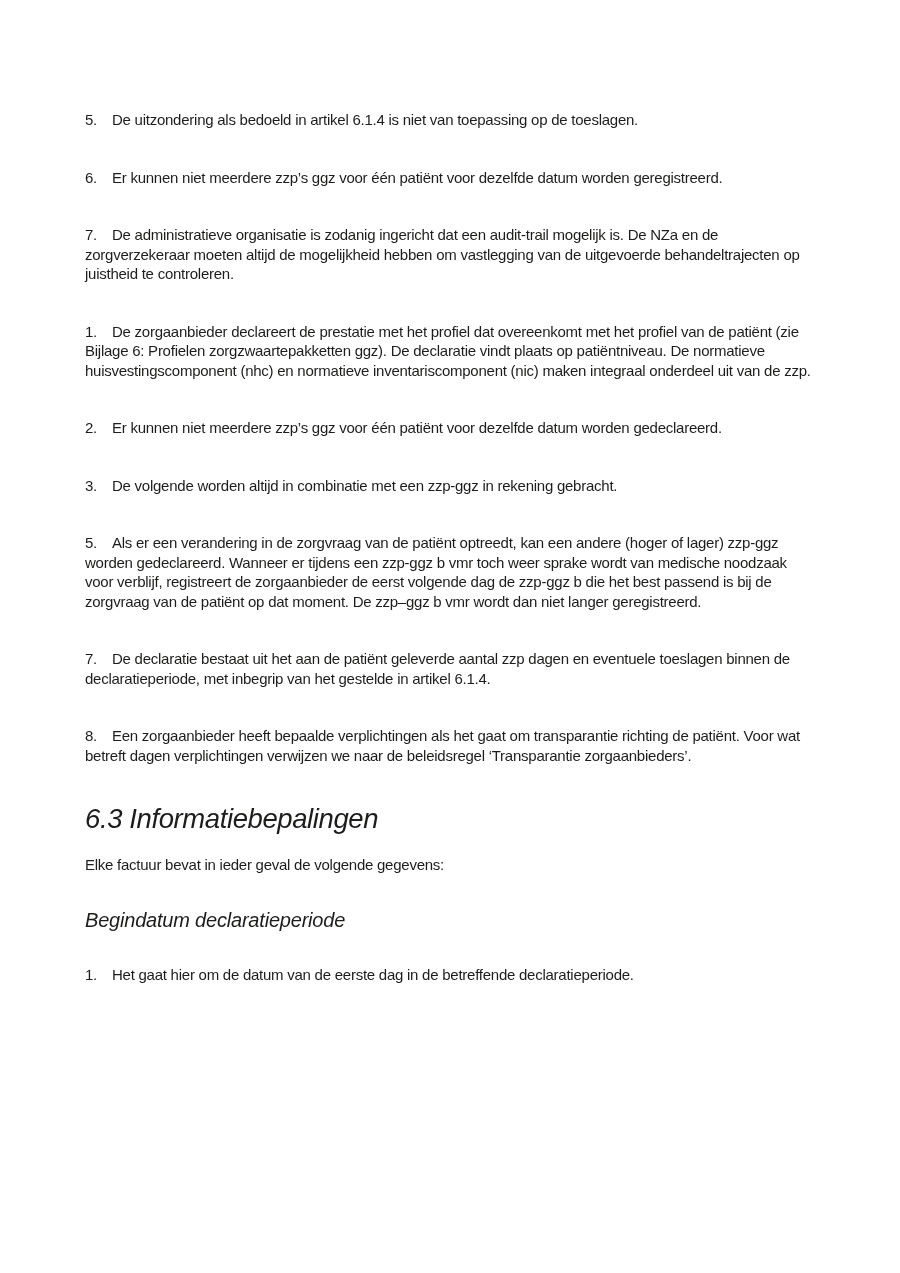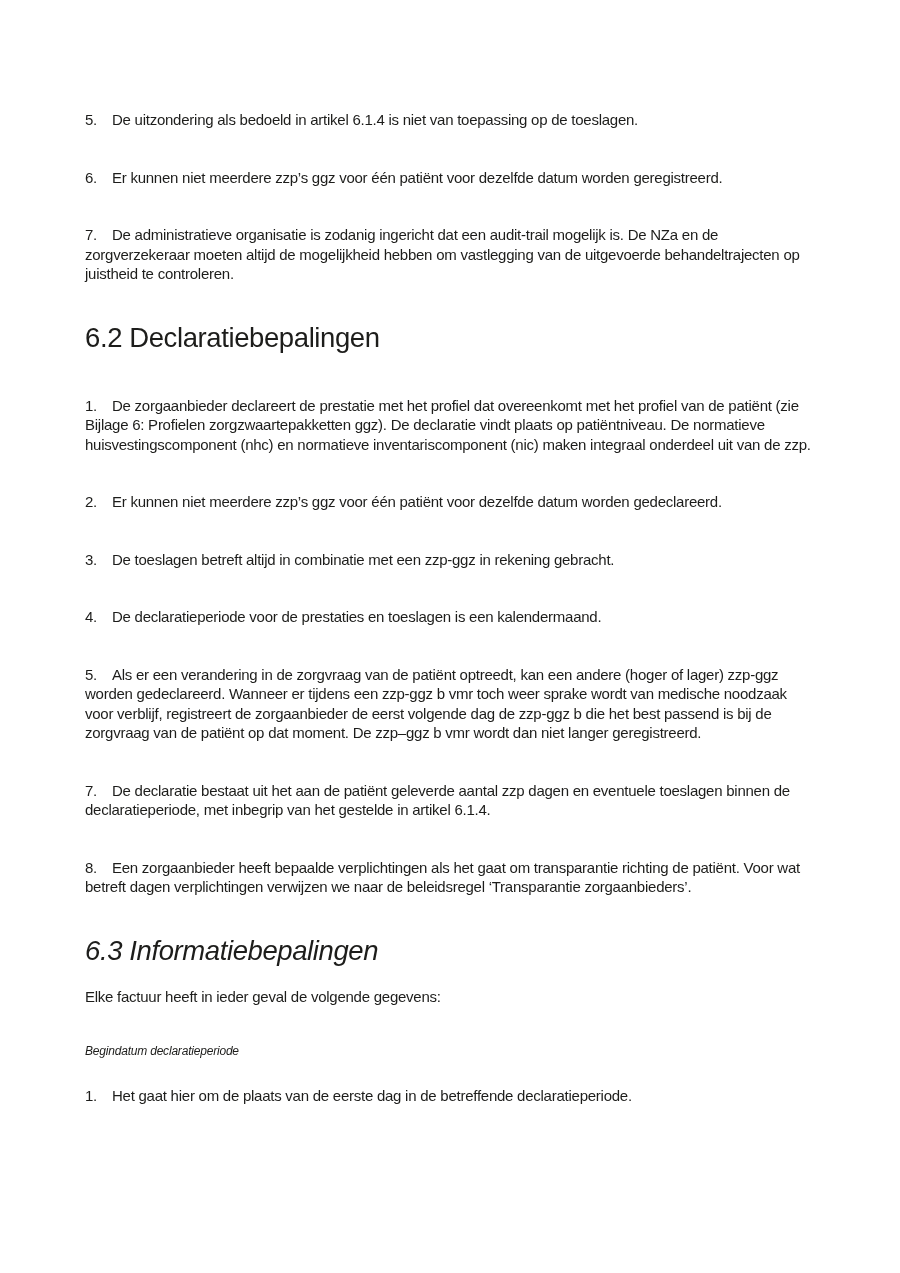--- a/index.html
+++ b/index.html
@@ -42,24 +42,24 @@
     font-style: italic;
   }
   .intro {
     font-size: 15px;
     line-height: 19.5px;
     letter-spacing: -0.25px;
     margin-bottom: 16px;
   }
   .subheading {
     font-style: italic;
-    font-size: 12px;
+    font-size: 20px;
     line-height: 18px;
     letter-spacing: -0.2px;
-    margin: 36px 0 26px 0;
+    margin: 36px 0 36px 0;
   }
   .footer {
     position: absolute;
     left: 85px;
     right: 85px;
     top: 1213px;
     display: flex;
     justify-content: space-between;
     font-size: 13.5px;
     letter-spacing: -0.2px;
@@ -75,52 +75,48 @@
     <p class="item">
       <span class="num">5.</span><span>De uitzondering als bedoeld in artikel 6.1.4 is niet van toepassing op de toeslagen.</span>
     </p>
     <p class="item">
       <span class="num">6.</span><span>Er kunnen niet meerdere zzp’s ggz voor één patiënt voor dezelfde datum worden geregistreerd.</span>
     </p>
     <p class="item">
       <span class="num">7.</span><span>De administratieve organisatie is zodanig ingericht dat een audit-trail mogelijk is. De NZa en de zorgverzekeraar moeten altijd de mogelijkheid hebben om vastlegging van de uitgevoerde behandeltrajecten op juistheid te controleren.</span>
     </p>
 
-    <h2 class="sec">6.2 Declaratiebepalingen</h2>
 
     <p class="item">
       <span class="num">1.</span><span>De zorgaanbieder declareert de prestatie met het profiel dat overeenkomt met het profiel van de patiënt (zie Bijlage 6: Profielen zorgzwaartepakketten ggz). De declaratie vindt plaats op patiëntniveau. De normatieve huisvestingscomponent (nhc) en normatieve inventariscomponent (nic) maken integraal onderdeel uit van de zzp.</span>
     </p>
     <p class="item">
       <span class="num">2.</span><span>Er kunnen niet meerdere zzp’s ggz voor één patiënt voor dezelfde datum worden gedeclareerd.</span>
     </p>
     <p class="item">
-      <span class="num">3.</span><span>De toeslagen betreft altijd in combinatie met een zzp-ggz in rekening gebracht.</span>
-    </p>
-    <p class="item">
-      <span class="num">4.</span><span>De declaratieperiode voor de prestaties en toeslagen is een kalendermaand.</span>
+      <span class="num">3.</span><span>De volgende worden altijd in combinatie met een zzp-ggz in rekening gebracht.</span>
     </p>
     <p class="item">
       <span class="num">5.</span><span>Als er een verandering in de zorgvraag van de patiënt optreedt, kan een andere (hoger of lager) zzp-ggz worden gedeclareerd. Wanneer er tijdens een zzp-ggz b vmr toch weer sprake wordt van medische noodzaak voor verblijf, registreert de zorgaanbieder de eerst volgende dag de zzp-ggz b die het best passend is bij de zorgvraag van de patiënt op dat moment. De zzp–ggz b vmr wordt dan niet langer geregistreerd.</span>
     </p>
     <p class="item">
       <span class="num">7.</span><span>De declaratie bestaat uit het aan de patiënt geleverde aantal zzp dagen en eventuele toeslagen binnen de declaratieperiode, met inbegrip van het gestelde in artikel 6.1.4.</span>
     </p>
     <p class="item">
       <span class="num">8.</span><span>Een zorgaanbieder heeft bepaalde verplichtingen als het gaat om transparantie richting de patiënt. Voor wat betreft dagen verplichtingen verwijzen we naar de beleidsregel ‘Transparantie zorgaanbieders’.</span>
     </p>
 
     <h2 class="sec sec-tight">6.3 Informatiebepalingen</h2>
 
-    <p class="intro">Elke factuur heeft in ieder geval de volgende gegevens:</p>
+    <p class="intro">Elke factuur bevat in ieder geval de volgende gegevens:</p>
 
     <p class="subheading">Begindatum declaratieperiode</p>
 
     <p class="item">
-      <span class="num">1.</span><span>Het gaat hier om de plaats van de eerste dag in de betreffende declaratieperiode.</span>
+      <span class="num">1.</span><span>Het gaat hier om de datum van de eerste dag in de betreffende declaratieperiode.</span>
     </p>
 
   </div>
 
   <div class="footer">
     <span>Pagina 34 van 73</span>
   </div>
 </div>
 
 </body></html>

